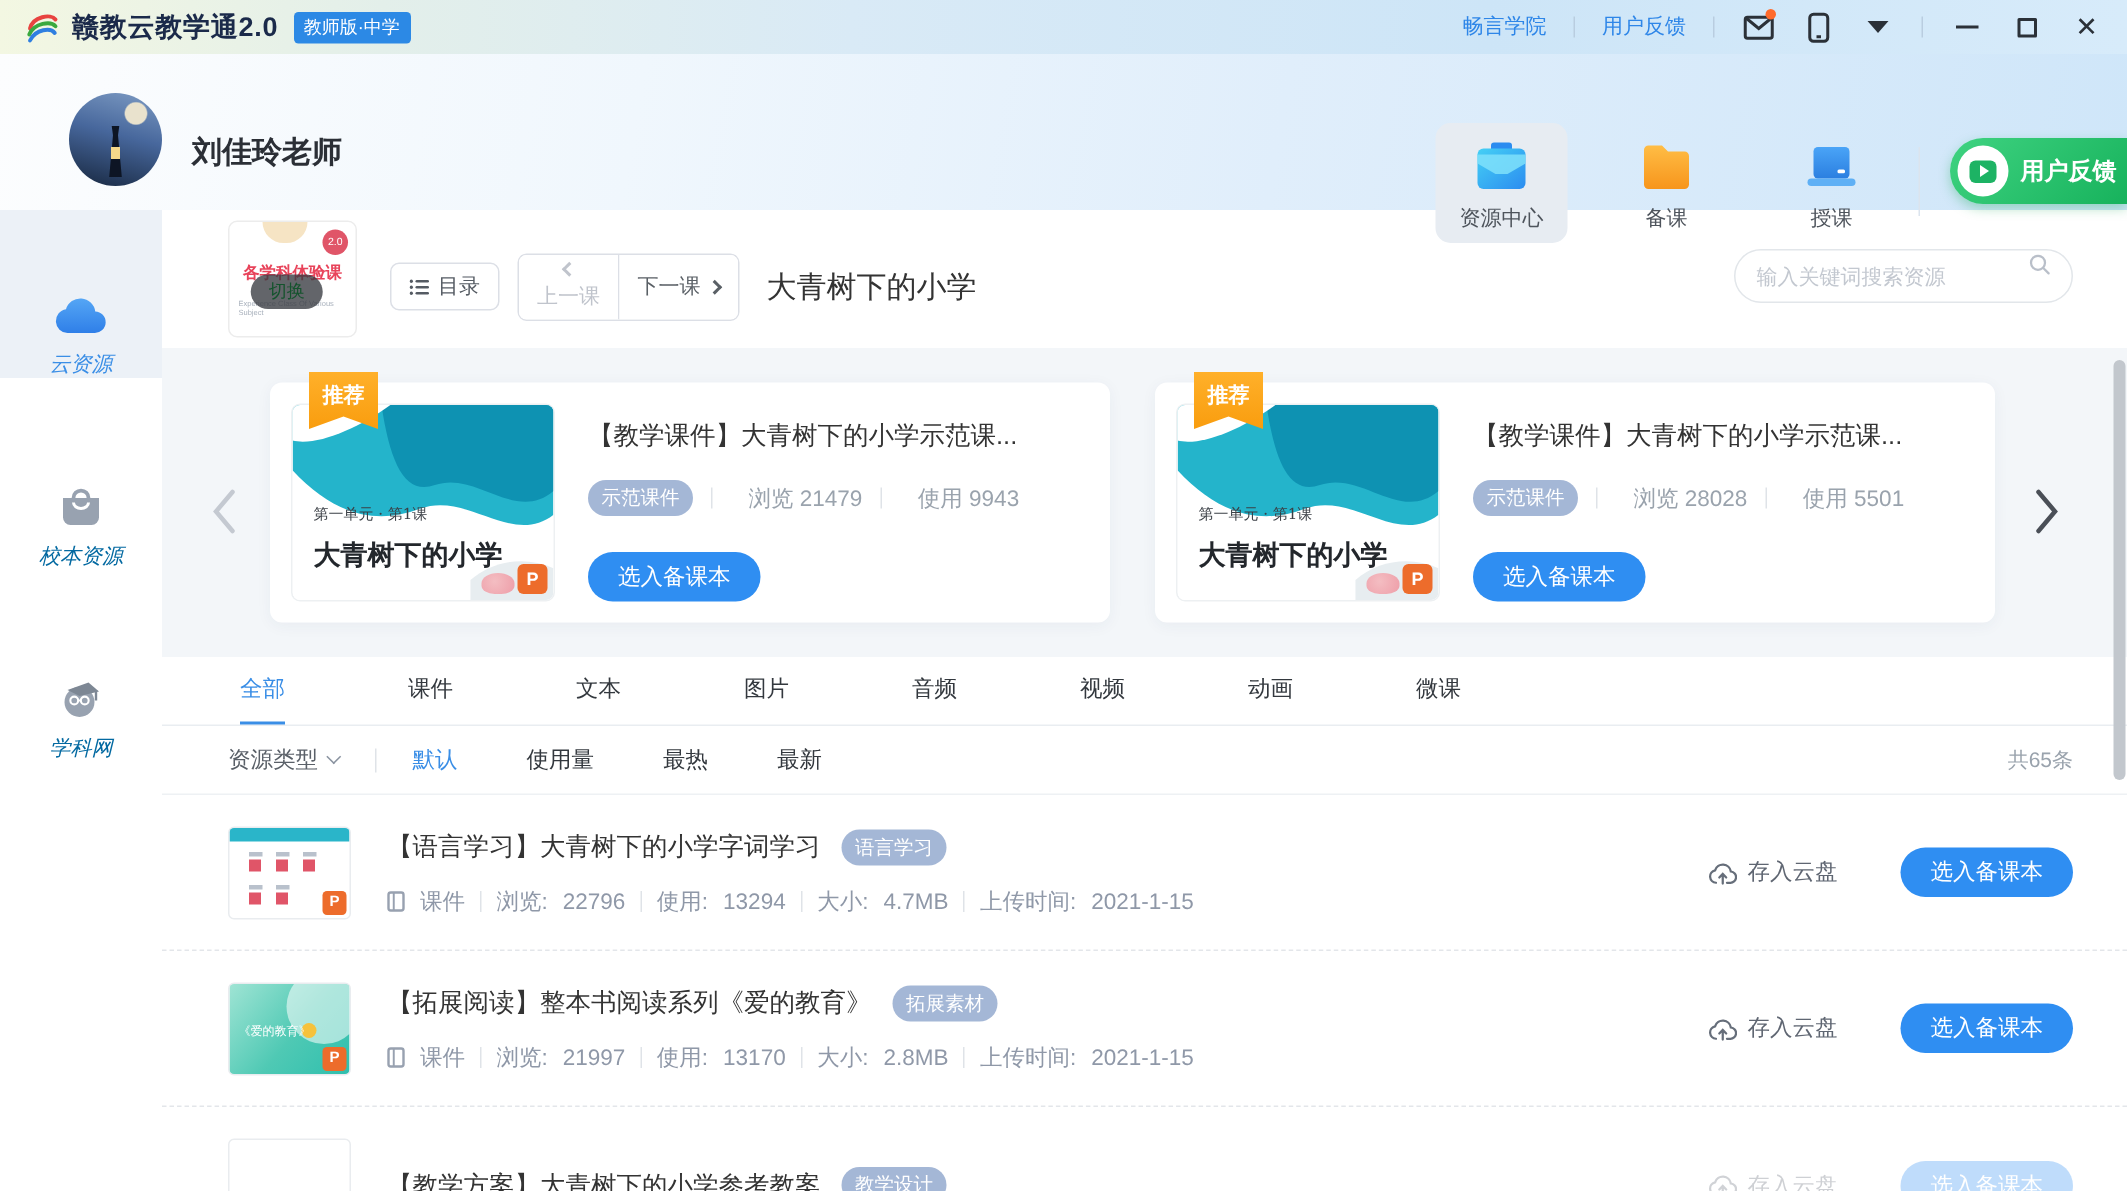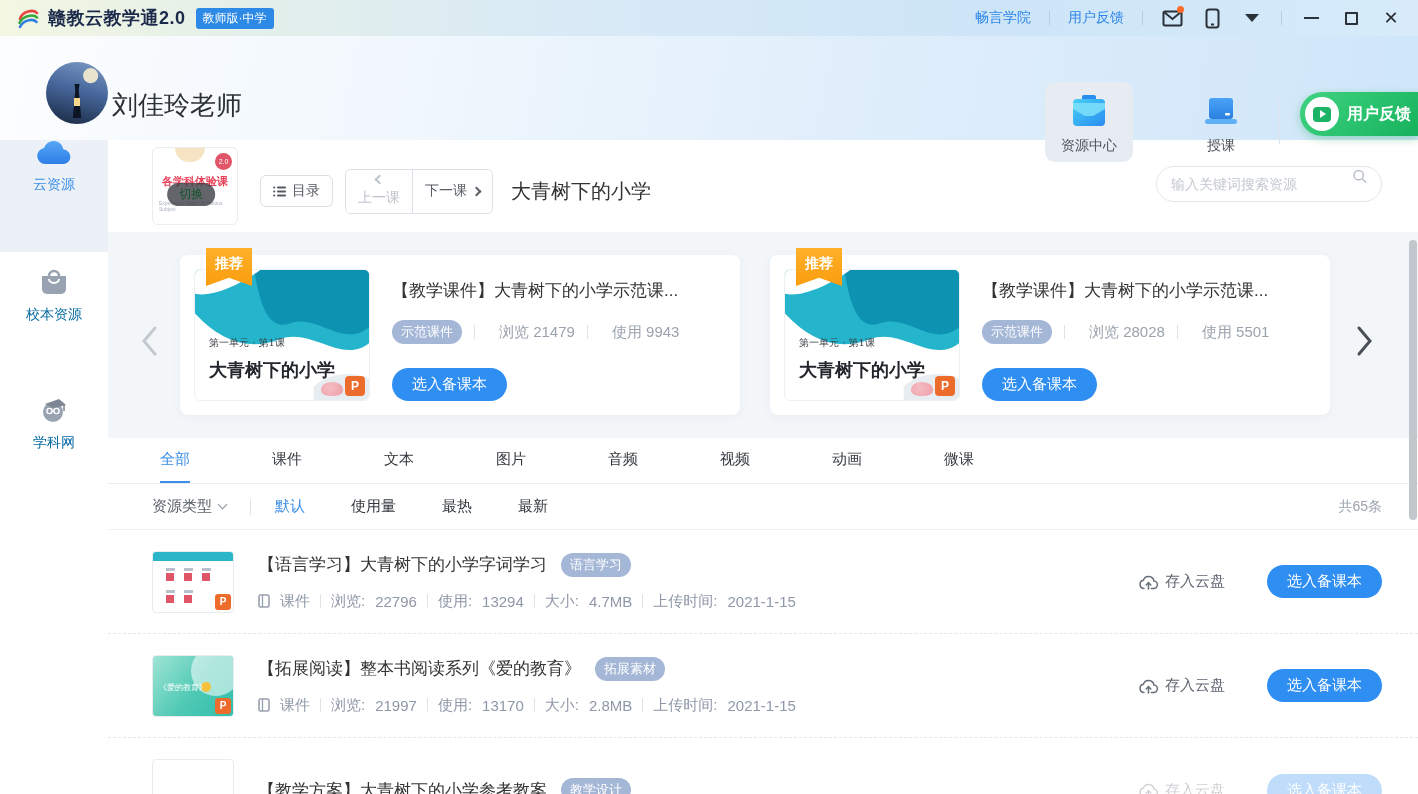--- a/index.html
+++ b/index.html
@@ -26,38 +26,38 @@
 
   
   .header { position:absolute; top:36px; left:0; right:0; height:104px;
     background:linear-gradient(100deg,#fcfdfe 0%,#f0f7fd 30%,#e0eefb 60%,#cfe6f9 100%); z-index:20; }
   .avatar { position:absolute; left:46px; top:26px; width:62px; height:62px; border-radius:50%; overflow:hidden;
     background:radial-gradient(circle at 72% 22%, #e9e2cd 0 7px, rgba(0,0,0,0) 8px),
                linear-gradient(195deg,#7e9cc4 0%,#47679c 45%,#17273f 100%); cursor:pointer; }
   .avatar::after { content:""; position:absolute; left:24px; bottom:6px; width:14px; height:34px; background:#0d1524;
     clip-path:polygon(32% 0,68% 0,62% 18%,80% 100%,20% 100%,38% 18%); }
   .avatar::before { content:""; position:absolute; left:28px; bottom:18px; width:6px; height:8px; background:#f5d88a; z-index:2; }
-  .teacher-name { position:absolute; left:112px; top:52px; font-size:26px; font-weight:normal; color:#2b2f36; }
+  .teacher-name { position:absolute; left:128px; top:52px; font-size:20px; font-weight:bold; color:#2b2f36; }
   .top-nav { position:absolute; right:0; top:46px; display:flex; align-items:flex-start; }
   .nav-col { display:flex; flex-direction:column; align-items:center; width:88px; height:80px; padding-top:12px; border-radius:10px; cursor:pointer; }
   .nav-col.active { background:#e7ecf2; }
   .nav-col .nav-label { margin-top:9px; font-size:14px; color:#4e545c; }
   .nav-gap { width:22px; }
   .nav-divider { width:1px; height:46px; background:#dbe4ee; margin:16px 20px 0 14px; }
   .start-btn { display:flex; align-items:center; height:44px; width:118px; margin-top:10px;
     background:linear-gradient(135deg,#3fd381 0%,#17b25c 100%); border:none; border-radius:22px 0 0 22px;
     color:#fff; font-size:16px; font-weight:bold; cursor:pointer; padding-left:5px; gap:8px;
     box-shadow:0 3px 8px rgba(30,170,90,.35); font-family:inherit; }
   .play-circle { width:34px; height:34px; border-radius:50%; background:#fff; display:flex; align-items:center; justify-content:center; }
   .play-sq { width:18px; height:15px; border-radius:4px; background:#1db364; display:flex; align-items:center; justify-content:center; }
   .play-tri { width:0; height:0; border-left:6px solid #fff; border-top:4px solid transparent; border-bottom:4px solid transparent; margin-left:2px; }
 
   
   .sidebar { position:absolute; left:0; top:140px; bottom:0; width:108px; background:#fff; z-index:10; }
-  .side-item { width:108px; height:112px; display:flex; flex-direction:column; align-items:center; justify-content:flex-start; gap:10px; cursor:pointer; }
+  .side-item { width:108px; height:112px; display:flex; flex-direction:column; align-items:center; justify-content:flex-end; gap:10px; cursor:pointer;font-style:italic; }
   .side-item.active { background:#ecf1f7; }
   .side-label { font-size:14px; color:#0369a1; }
   .side-item.active .side-label { color:#3a8ee6; }
   .side-item + .side-item { margin-top:16px; }
 
   
   .content { position:absolute; left:108px; top:140px; right:0; bottom:0; background:#fff; }
 
   
   .course-row { height:92px; display:flex; align-items:center; padding-left:44px; position:relative; }
@@ -212,20 +212,32 @@
                 <stop offset="1" stop-color="#2b8cf0"></stop>
               </linearGradient>
             </defs>
           <rect x="12" y="1" width="14" height="8" rx="2" fill="#2b8cf0"></rect>
           <rect x="3" y="5" width="32" height="27" rx="4" fill="url(#gcy)"></rect>
           <path d="M3 9 h32 v6 l-12 7 h-8 l-12 -7 z" fill="#7fe0fa" opacity=".85"></path>
         </svg>
         <span class="nav-label">资源中心</span>
       </div>
       <div class="nav-gap"></div>
+      <div class="nav-col">
+        <svg width="38" height="34" viewBox="0 0 38 34">
+          <defs>
+              <linearGradient id="gor" x1="0" y1="0" x2="0" y2="1">
+            <stop offset="0" stop-color="#ffbd45"></stop>
+                <stop offset="1" stop-color="#f7951c"></stop>
+              </linearGradient>
+            </defs>
+          <path d="M4 6 a3 3 0 0 1 3-3 h9 l4 4 h11 a3 3 0 0 1 3 3 v19 a3 3 0 0 1 -3 3 h-24 a3 3 0 0 1 -3 -3 z" fill="url(#gor)"></path>
+        </svg>
+        <span class="nav-label">备课</span>
+      </div>
       <div class="nav-gap"></div>
       <div class="nav-col">
         <svg width="38" height="34" viewBox="0 0 38 34">
           <defs>
               <linearGradient id="gbl" x1="0" y1="0" x2="0" y2="1">
             <stop offset="0" stop-color="#4aa4f7"></stop>
                 <stop offset="1" stop-color="#2b7fe0"></stop>
               </linearGradient>
             </defs>
           <rect x="7" y="4" width="24" height="21" rx="3" fill="url(#gbl)"></rect>

